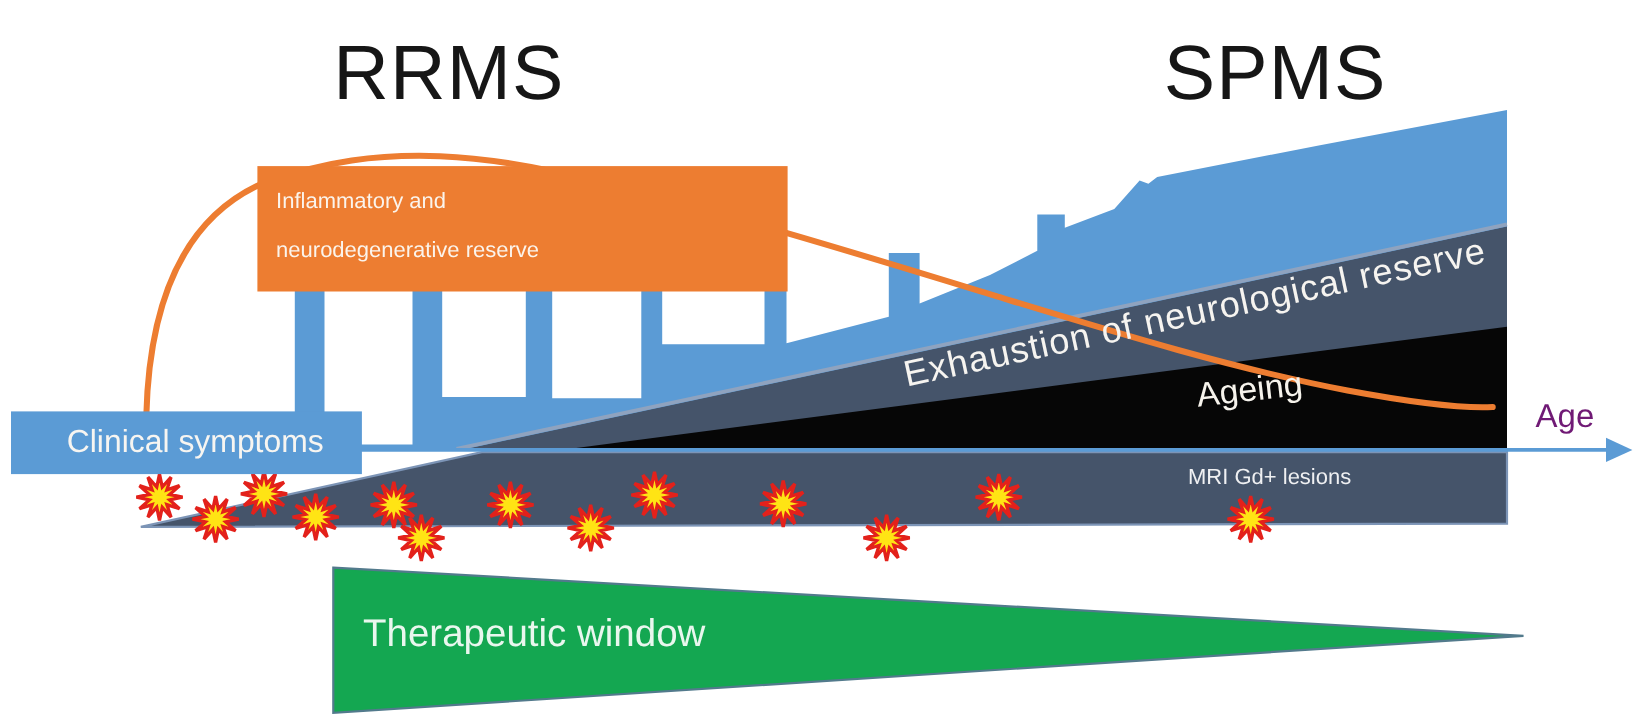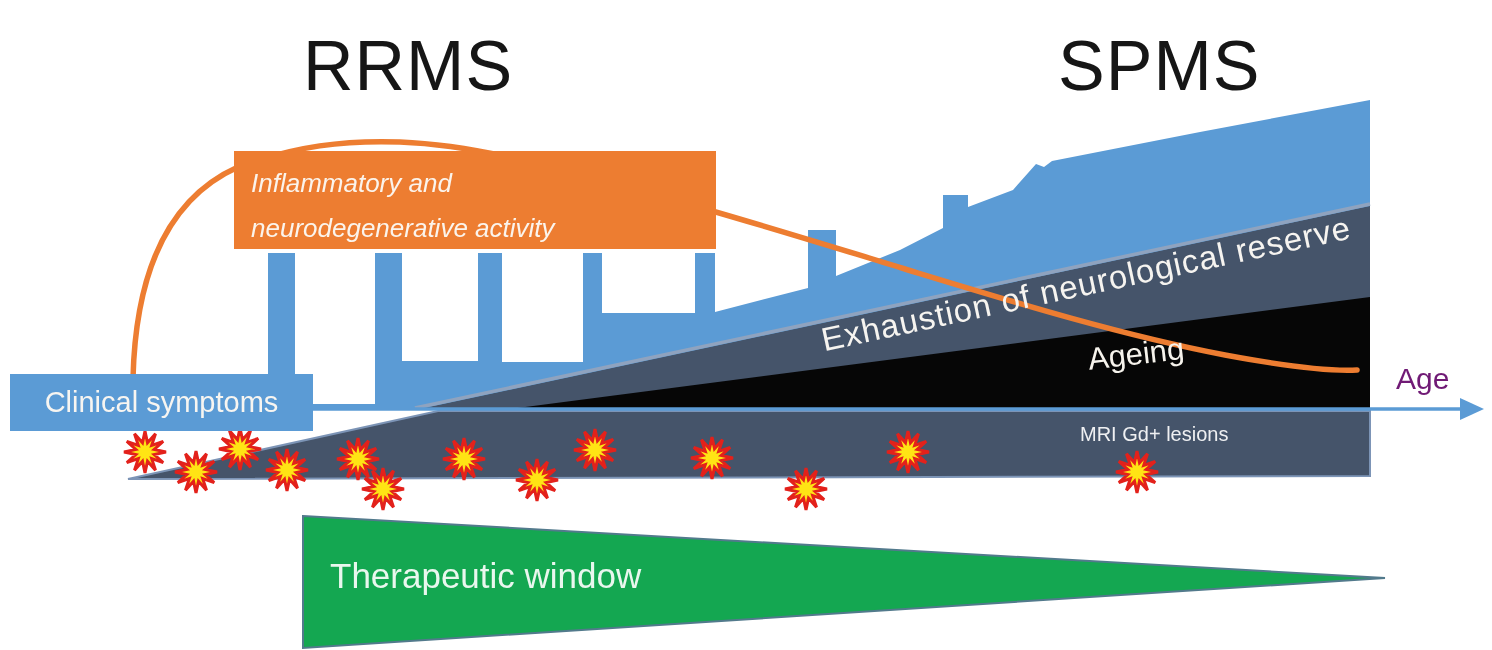--- a/index.html
+++ b/index.html
@@ -6,25 +6,24 @@
   #stage{
     position:relative;width:1492px;height:650px;background:#ffffff;
     overflow:hidden;font-family:"Liberation Sans",sans-serif;
   }
   #shapes{position:absolute;left:0;top:0;}
   .lbl{position:absolute;white-space:nowrap;pointer-events:none;}
   .title{font-size:70px;color:#161616;letter-spacing:1px;}
   #title-rrms{left:282px;top:26px;margin-left:21px;}
   #title-spms{left:1058px;top:26px;text-align:center;}
   #inflam-box{
-    left:234px;top:151px;width:482px;height:98px;
-    color:#FBF4EC;font-size:26px;line-height:45px;
+    left:234px;top:151px;width:482px;height:114px;
+    color:#FBF4EC;font-size:20px;line-height:45px;
     padding:10px 0 0 17px;box-sizing:border-box;white-space:nowrap;
     position:absolute;
-    font-style:italic;
   }
   #clinical-box{
     left:10px;top:374px;width:303px;height:57px;
     color:#F7F5F1;font-size:29px;line-height:57px;text-align:center;
     position:absolute;
   }
   #exhaustion-clip{position:absolute;left:0;top:0;width:1372px;height:650px;overflow:hidden;pointer-events:none;}
   #exhaustion-lbl{
     left:818px;top:322px;font-size:33px;letter-spacing:1px;color:#F6F4F0;
     transform:rotate(-12.1deg);transform-origin:0 0;
@@ -90,24 +89,24 @@
       </g>
 
     <polygon stroke="#527A8C" stroke-width="2" points="303,516 1385,578 303,648" fill="#14A751"></polygon>
   </svg>
 
   <div class="lbl title" id="title-rrms">RRMS</div>
   <div class="lbl title" id="title-spms">SPMS</div>
 
   <div id="inflam-box" style="background-color: rgb(237, 125, 49);">
     <div>Inflammatory and</div>
-    <div>neurodegenerative activity</div>
+    <div>neurodegenerative reserve</div>
   </div>
 
-  <div id="clinical-box" style="background-color: rgb(91, 155, 213);">Clinical symptoms</div>
+  <div id="clinical-box" style="background-color: rgb(91, 155, 213); padding-left: 16px;">Clinical symptoms</div>
 
   <div id="exhaustion-clip">
     <div class="lbl" id="exhaustion-lbl">Exhaustion of neurological reserve</div>
   </div>
 
   <div class="lbl" id="ageing-lbl">Ageing</div>
 
   <div class="lbl" id="mri-lbl">MRI Gd+ lesions</div>
 
   <div class="lbl" id="age-lbl">Age</div>

